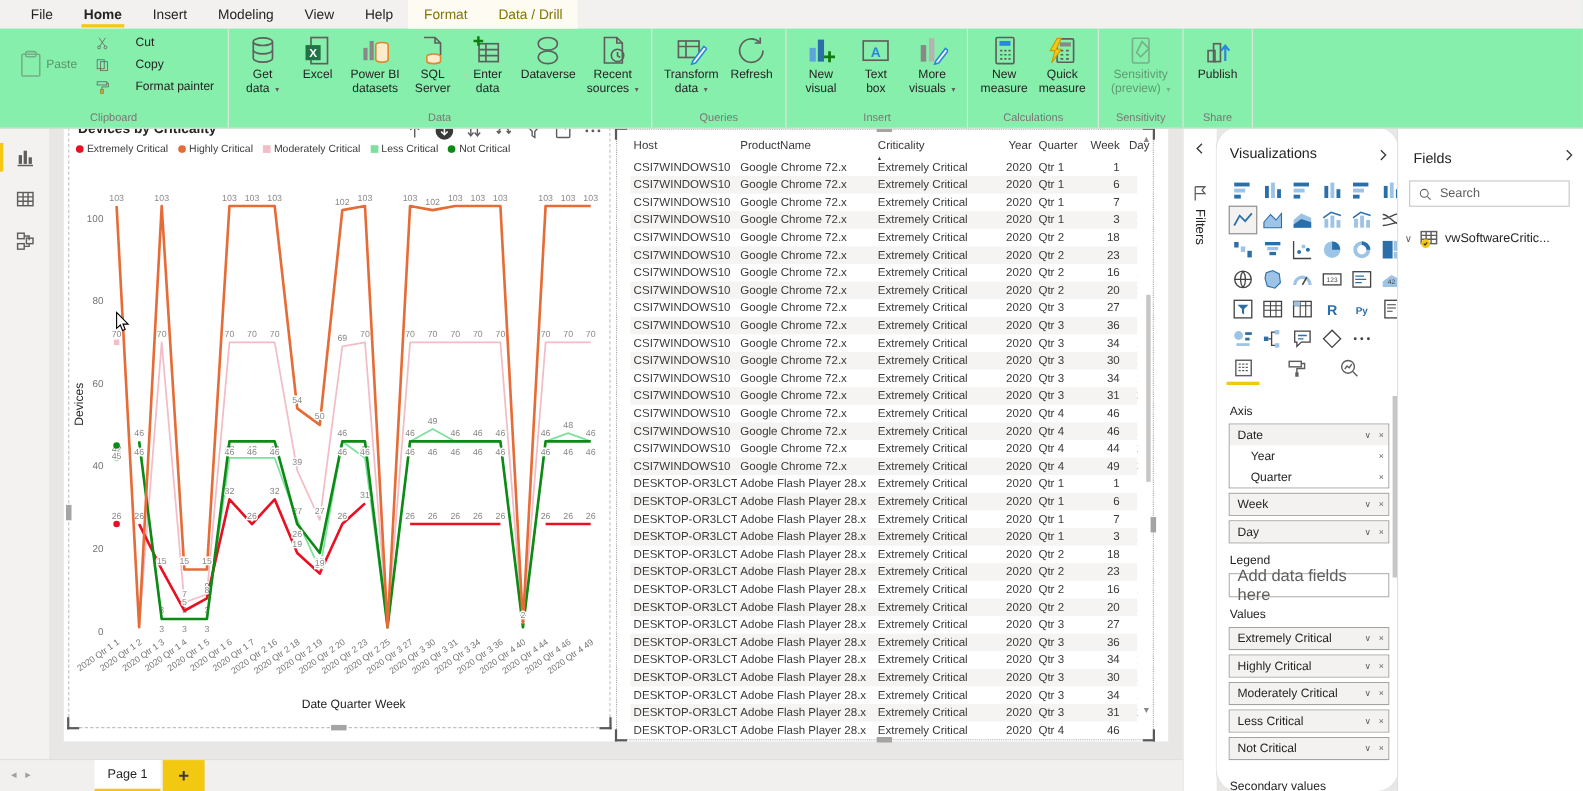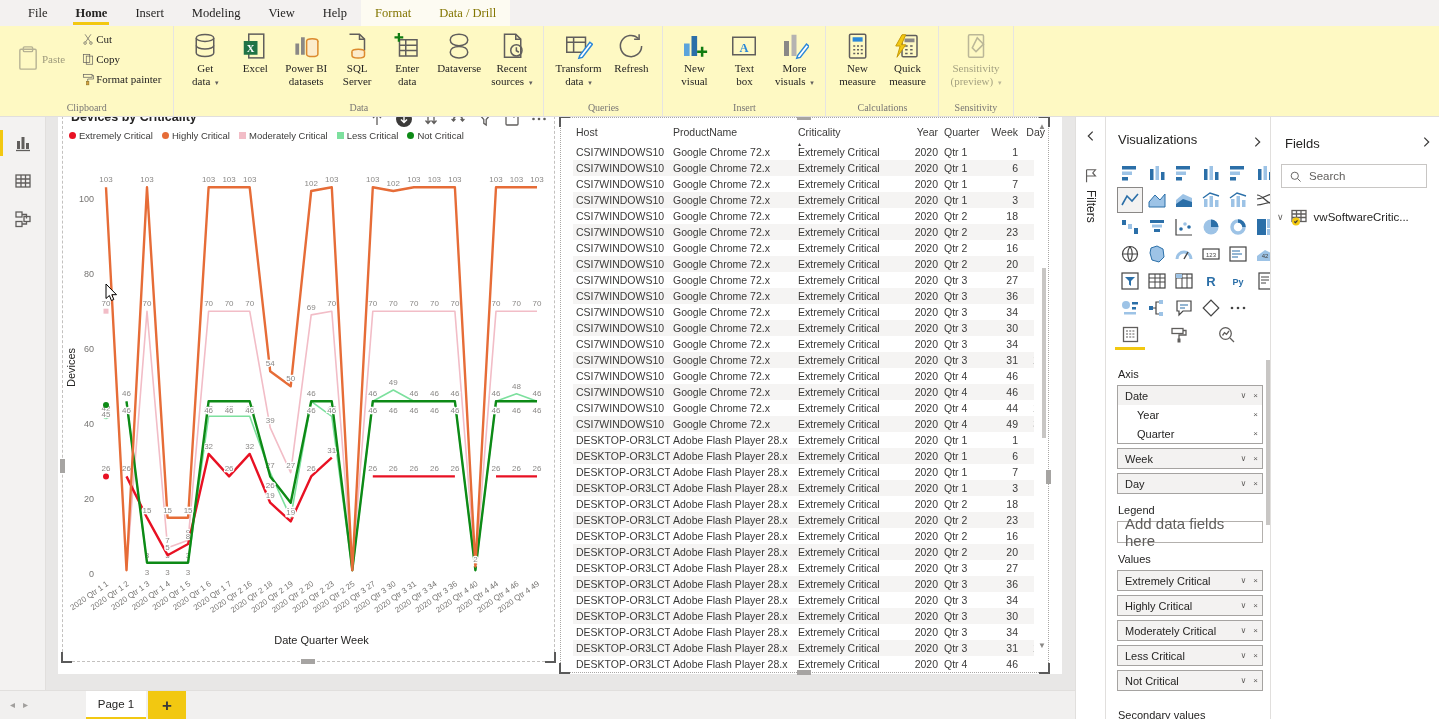--- a/index.html
+++ b/index.html
@@ -1,20 +1,20 @@
 <!DOCTYPE html>
 <html><head>
 <meta charset="utf-8">
 <style>
   html,body{margin:0;padding:0;}
   body{width:1439px;height:719px;overflow:hidden;position:relative;background:#e8e7e6;
        font-family:"Liberation Sans","DejaVu Sans",sans-serif;color:#252423;-webkit-font-smoothing:antialiased;}
   .abs{position:absolute;}
   
-  #ribbon{left:0;top:0;width:1439px;height:116px;background:#fef9c3;border-bottom:1px solid #e1dfdd;z-index:5;font-family:Liberation Serif, serif;}
+  #ribbon{left:0;top:0;width:1439px;height:116px;background:#86efac;border-bottom:1px solid #e1dfdd;z-index:5;}
   #tabrow{left:0;top:0;width:100%;height:26px;background:#f3f1f0;display:flex;align-items:stretch;padding-left:14px;box-sizing:border-box;}
   .tab{padding:0 14px;font-size:12.5px;display:flex;align-items:center;color:#252423;position:relative;cursor:default;}
   .tab.active{font-weight:bold;}
   .tab.active:after{content:"";position:absolute;left:12px;right:12px;bottom:1px;height:3px;background:#F2C811;}
   .tab.contextual{background:#fdfbf2;color:#837500;}
   #ribbonbody{left:0;top:26px;width:100%;height:90px;display:flex;align-items:stretch;}
   .rgroup{display:flex;flex-direction:column;border-right:1px solid #e6e4e2;padding:3px 8px 0 8px;}
   .rbtns{display:flex;flex:1;align-items:flex-start;gap:4px;}
   .glabel{text-align:center;font-size:10px;color:#797775;padding:2px 0 3px 0;}
   .rbtn{display:flex;flex-direction:column;align-items:center;min-width:40px;padding:2px 3px;border-radius:2px;}
@@ -23,21 +23,21 @@
   .rlabel{font-size:11px;line-height:1.15;text-align:center;color:#252423;white-space:nowrap;}
   .rbtn.disabled{opacity:.42;}
   .chev{font-size:7px;color:#605e5c;margin-left:2px;}
   .s{fill:none;stroke:#605e5c;stroke-width:1.2px;}
   .so{fill:#fceccc;stroke:#DC8A2E;stroke-width:1.2px;}
   .t{fill:none;stroke:#605e5c;stroke-width:1.3px;}
   
   #clip{display:flex;gap:6px;}
   #paste{display:flex;flex-direction:row;align-items:center;opacity:.45;padding:2px 6px;}
   #paste .ricon{width:28px;height:30px;}
-  .cliprow{display:flex;align-items:center;gap:1px;font-size:11px;color:#252423;height:20px;padding:0 4px;}
+  .cliprow{display:flex;align-items:center;gap:23px;font-size:11px;color:#252423;height:20px;padding:0 4px;}
   .cliprow svg{width:14px;height:14px;}
   
   #sidebar{left:0;top:116px;width:45px;height:574px;background:#f3f2f1;border-right:1px solid #e1dfdd;}
   .sbitem{position:absolute;left:0;width:45px;height:34px;display:flex;align-items:center;justify-content:center;}
   .sbitem svg{width:20px;height:20px;}
   .sbitem.active:before{content:"";position:absolute;left:0;top:4px;bottom:4px;width:3px;background:#F2C811;}
   
   #page{left:58px;top:117px;width:1004px;height:557px;background:#fff;}
   .visual{box-sizing:border-box;}
   #chartvis{left:62px;top:106px;width:493px;height:556px;background:#fff;border:1px dashed #c3c1bf;}
@@ -68,21 +68,21 @@
   .trow{height:16px;font-size:10.5px;color:#3b3a39;}
   .trow:nth-child(even){background:#f5f4f3;}
   .cell{padding:0 3px;white-space:nowrap;overflow:hidden;}
   .num{text-align:right;}
   .hcell{position:relative;padding:0 3px;white-space:nowrap;}
   .sortarr{position:absolute;left:3px;top:14px;font-size:6px;color:#3b3a39;}
   .tscroll{position:absolute;right:2px;font-size:8px;color:#8a8886;}
   
   #filterstrip{left:1075px;top:116px;width:30px;height:603px;background:#fff;border-left:1px solid #e1dfdd;}
   .vtext{writing-mode:vertical-rl;font-size:12px;color:#252423;}
-  #vizpanel{left:1105px;top:116px;width:165px;height:603px;background:#fff;border-left:1px solid #e1dfdd;}
+  #vizpanel{left:1105px;top:116px;width:165px;height:603px;background:#fff;border-left:1px solid #e1dfdd;border-radius:20px;}
   #fieldspanel{left:1270px;top:116px;width:169px;height:603px;background:#fff;border-left:1px solid #e1dfdd;}
   .phead{font-size:13px;color:#252423;}
   #vizgrid{left:11px;top:44px;display:grid;grid-template-columns:repeat(6,26px);grid-auto-rows:26px;gap:1px;}
   .vicon{width:24px;height:24px;display:flex;align-items:center;justify-content:center;border:1px solid transparent;}
   .vicon svg{width:20px;height:20px;}
   .vicon.sel{border-color:#8a8886;background:#f3f2f1;}
   #welltabs{left:11px;top:206px;display:flex;gap:22px;}
   .wtab{width:26px;height:24px;display:flex;align-items:center;justify-content:center;position:relative;}
   .wtab svg{width:19px;height:19px;}
   .wtab.sel:after{content:"";position:absolute;left:-2px;right:-2px;bottom:-4px;height:3px;background:#F2C811;}
@@ -306,20 +306,33 @@
         <div class="rbtns">
           <div class="rbtn disabled">
             <span class="ricon"><svg viewBox="0 0 24 24">
                 <rect x="6" y="3" width="12" height="18" rx="1" class="s"></rect>
                 <path d="M13 5.5l5 5-6 6-3-3z" class="s"></path>
               </svg></span>
             <div class="rlabel">Sensitivity<br>(preview) <span class="chev">▾</span></div>
           </div>
         </div>
         <div class="glabel">Sensitivity</div>
+      </div>
+      <div class="rgroup">
+        <div class="rbtns">
+          <div class="rbtn">
+            <span class="ricon"><svg viewBox="0 0 24 24">
+                <rect x="5" y="12" width="5" height="8" class="s"></rect>
+                <rect x="9" y="7" width="5" height="13" fill="#fff" class="s"></rect>
+                <path d="M17.5 19.5V9M14.5 12l3-3.5 3 3.5" stroke="#2B88D8" stroke-width="1.6" fill="none"></path>
+              </svg></span>
+            <div class="rlabel">Publish</div>
+          </div>
+        </div>
+        <div class="glabel">Share</div>
       </div>
     </div>
 </div>
 <div id="collapsecaret" class="abs">∧</div>
 
 <div id="sidebar" class="abs">
   <div class="sbitem active" style="top:10px">
     <svg viewBox="0 0 20 20">
         <path d="M3 17.5h14" class="t"></path>
         <rect x="4" y="8" width="3" height="8" fill="#605e5c"></rect>

